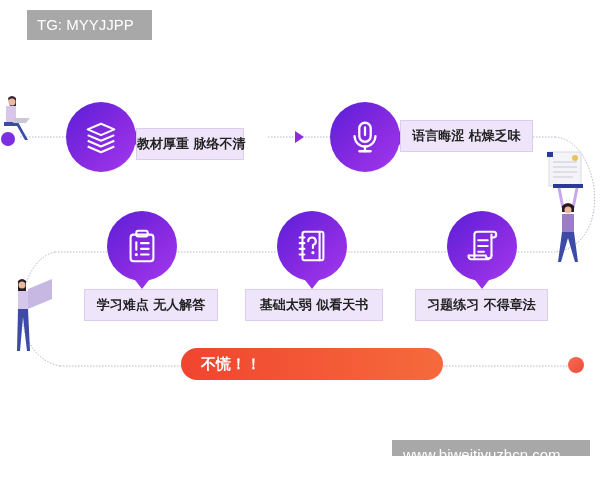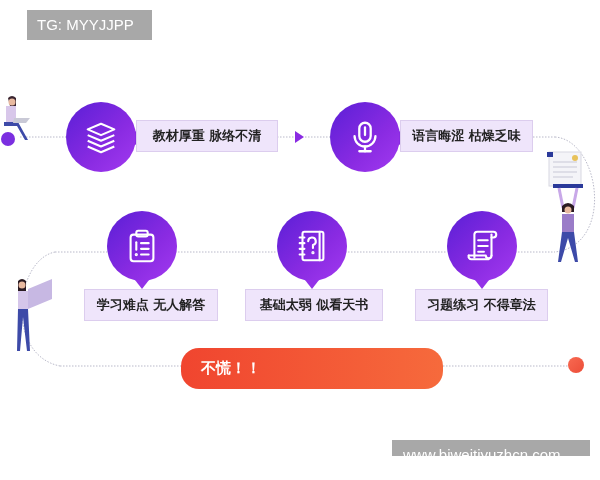--- a/index.html
+++ b/index.html
@@ -18,21 +18,21 @@
   .circle svg { width: 38px; height: 38px; }
 
   .notch-right::after { content: ""; position: absolute; right: -8px; top: 29px;
     border-top: 7px solid transparent; border-bottom: 7px solid transparent; border-left: 9px solid #8a2be2; }
   .notch-down::after { content: ""; position: absolute; left: 28px; bottom: -8px;
     border-left: 7px solid transparent; border-right: 7px solid transparent; border-top: 9px solid #9331e8; }
 
   .label { position: absolute; height: 32px; background: #efe5fb; border: 1px solid #dccdee;
     color: #222; font-size: 13px; font-weight: bold; line-height: 30px; text-align: center; white-space: nowrap; }
 
-  .cta { position: absolute; left: 181px; top: 348px; width: 262px; height: 41px; border-radius: 18px;
+  .cta { position: absolute; left: 181px; top: 348px; width: 262px; height: 32px; border-radius: 18px;
     background: linear-gradient(90deg, #f0452f 0%, #f66a3c 100%);
     color: #fff; display: flex; align-items: center; padding-left: 20px; white-space: nowrap; }
   .cta-strong { font-size: 15px; font-weight: bold; margin-right: 4px; }
   .cta-sub { font-size: 12px; }
 
   .end-dot { position: absolute; left: 568px; top: 357px; width: 16px; height: 16px; border-radius: 50%;
     background: linear-gradient(135deg, #f86a52, #ec4d38); }
 
   .arrow-mid { position: absolute; left: 295px; top: 131px; width: 0; height: 0;
     border-top: 6px solid transparent; border-bottom: 6px solid transparent; border-left: 9px solid #8a2be2; }
@@ -71,21 +71,21 @@
 </svg>
 
 <div class="circle notch-right" style="left:66px;top:102px">
   <svg viewBox="0 0 40 40" fill="none" stroke="#fff" stroke-width="2.2" stroke-linejoin="round">
     <path d="M6 12 l14 -6 l14 6 l-14 6 z"></path>
     <path d="M6 18 l14 6 l14 -6"></path>
     <path d="M6 24 l14 6 l14 -6"></path>
     <path d="M6 30 l14 6 l14 -6"></path>
   </svg>
 </div>
-<div class="label" style="left:136px;top:120px;width:142px">教材厚重 脉络不清</div>
+<div class="label" style="left:136px;top:128px;width:108px">教材厚重 脉络不清</div>
 
 <div class="arrow-mid"></div>
 
 <div class="circle notch-right" style="left:330px;top:102px">
   <svg viewBox="0 0 40 40" fill="none" stroke="#fff" stroke-width="2.4" stroke-linecap="round">
     <rect x="14" y="5" width="12" height="20" rx="6"></rect>
     <line x1="20" y1="10" x2="20" y2="18"></line>
     <path d="M9 19 a11 11 0 0 0 22 0"></path>
     <line x1="20" y1="30" x2="20" y2="35"></line>
     <line x1="14" y1="35" x2="26" y2="35"></line>

